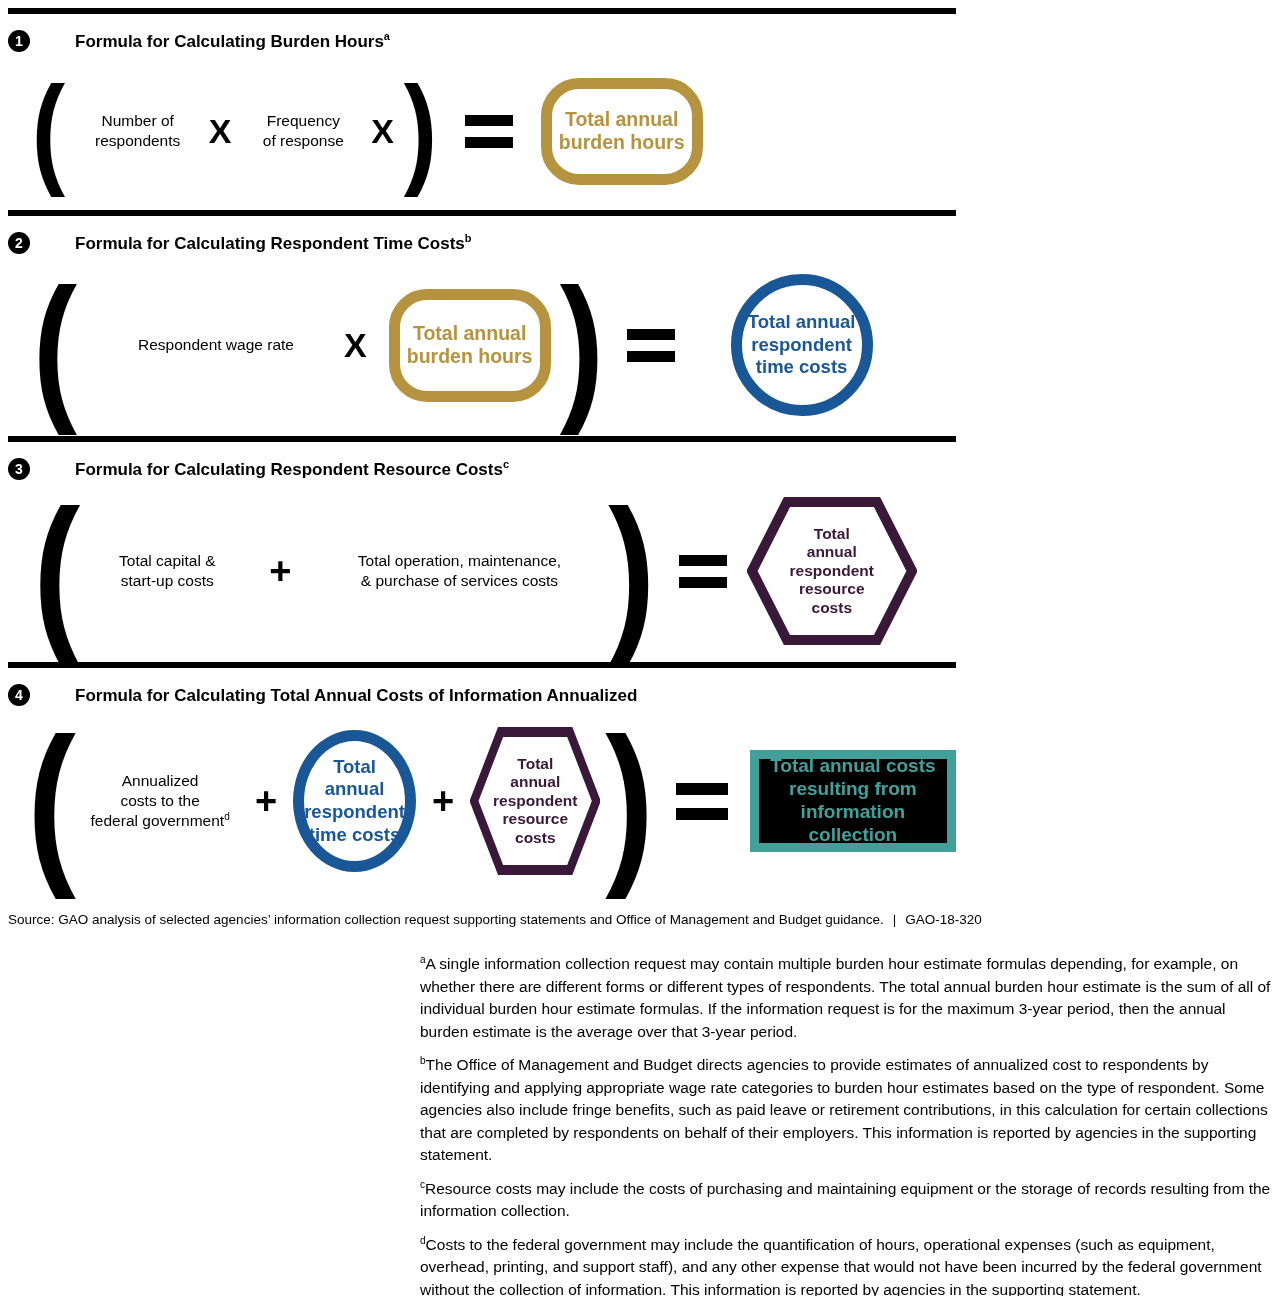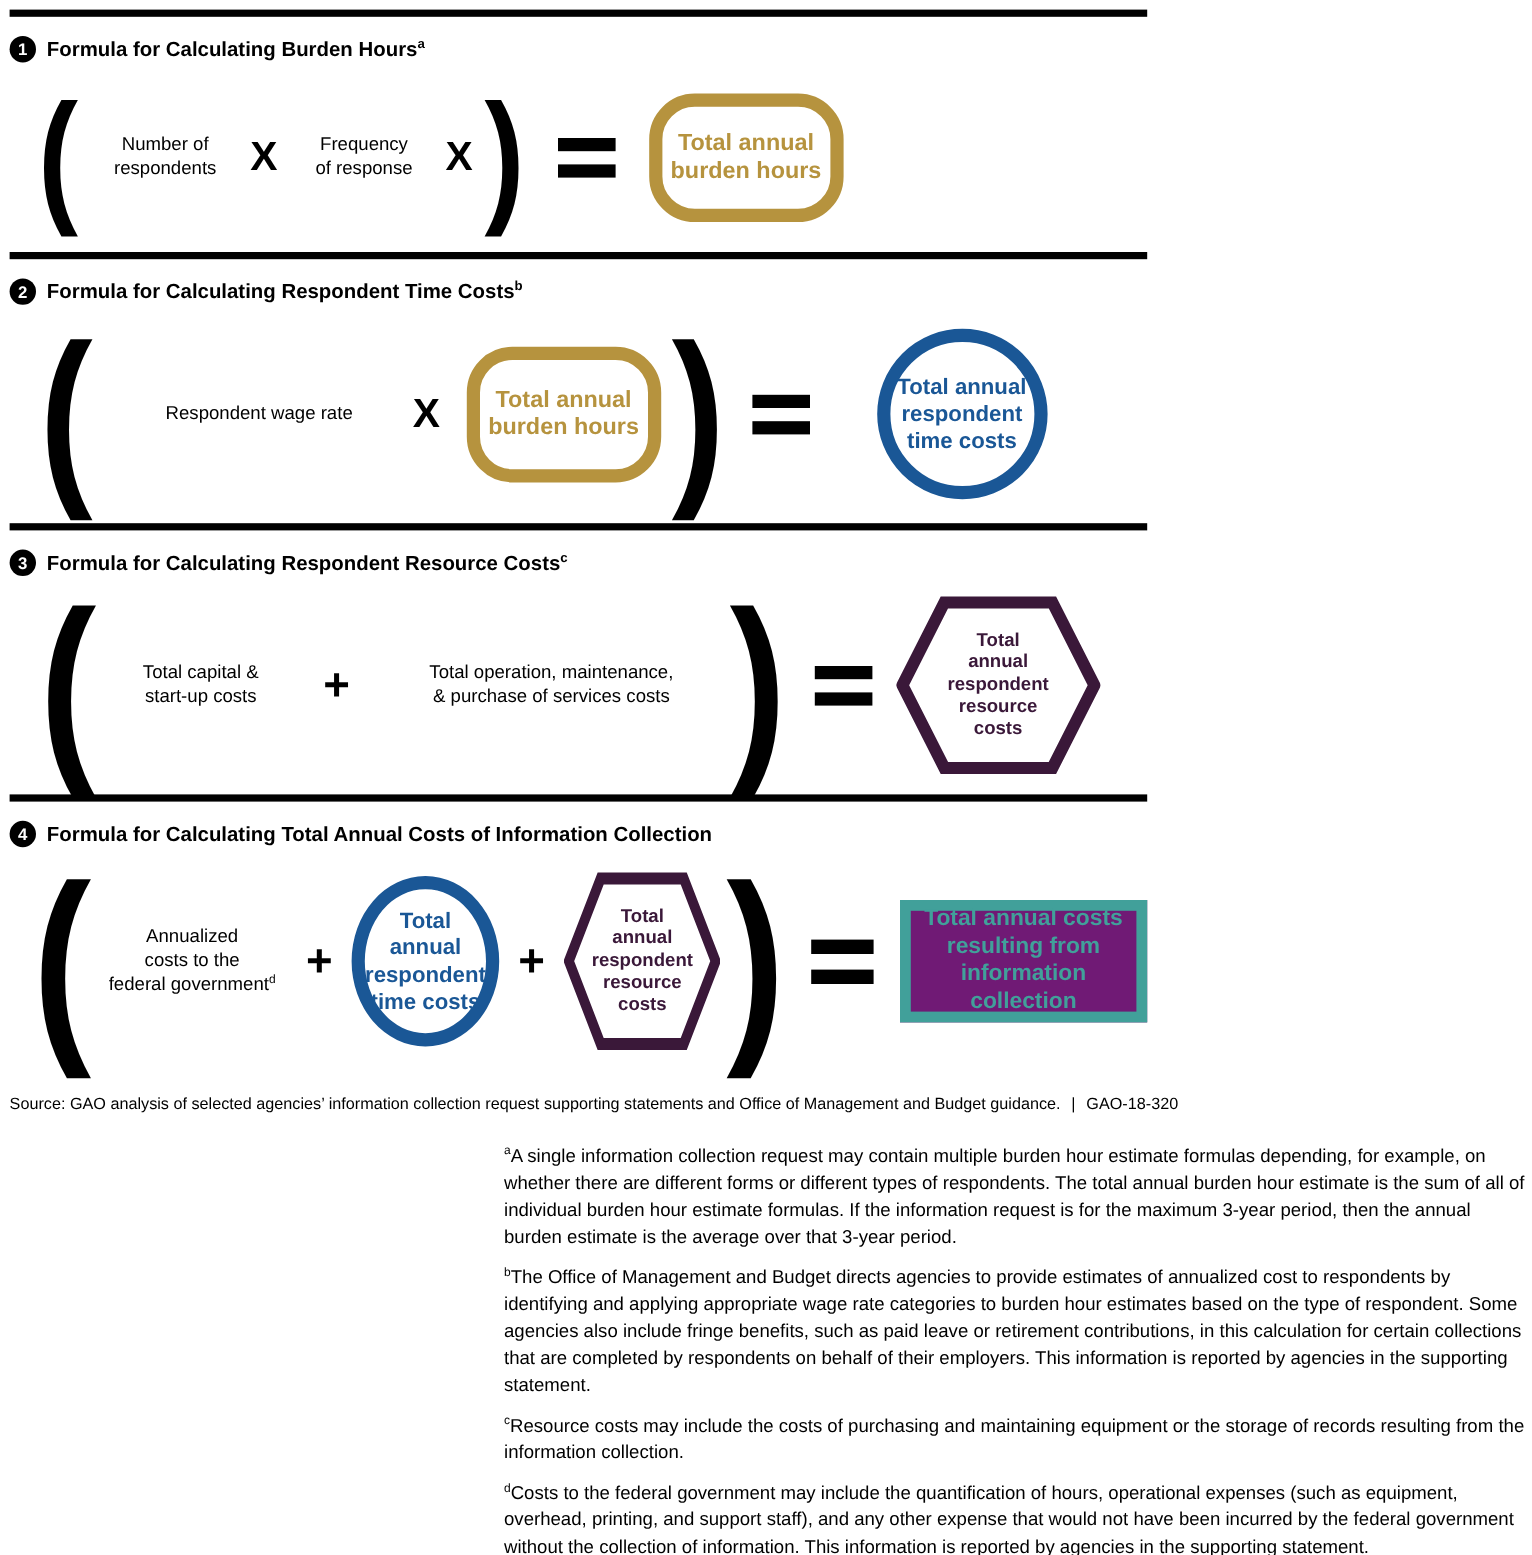--- a/index.html
+++ b/index.html
@@ -15,21 +15,21 @@
 
   .diagram { width:948px; }
   .rule { height:6px; background:#000; width:100%; }
 
   .sec-head { display:flex; align-items:center; gap:9px; margin-top:16px; }
   .numcircle {
     width:22px; height:22px; border-radius:50%; background:#000; color:#fff;
     font-weight:bold; font-size:14px; display:flex; align-items:center; justify-content:center;
     flex:0 0 22px;
   }
-  .sec-head-text { font-size:17px; font-weight:bold; }
+  .sec-head-text { font-size:17px; font-weight:bold;margin-left:36px; }
   .sec-head-text sup { font-size:11px; font-weight:bold; }
 
   .row { display:flex; align-items:center; }
   .row-1 { height:158px; }
   .row-2 { height:182px; }
   .row-3 { height:182px; }
   .row-4 { height:190px; }
 
   .paren { font-weight:bold; line-height:0.72; transform:scaleX(0.82); }
   .p1 { font-size:122px; }
@@ -66,21 +66,21 @@
   .circle-shape .shape-label { font-size:18.5px; line-height:1.22; }
 
   .hex { position:relative; display:flex; align-items:center; justify-content:center; }
   .hex svg { position:absolute; inset:0; width:100%; height:100%; }
   .hex .shape-label { position:relative; font-size:15.5px; line-height:1.2; }
   .hex-3 { width:170px; height:150px; }
   .hex-4 { width:162px; height:150px; }
 
   .tealbox {
     width:252px; height:102px;
-    display:flex; align-items:center; justify-content:center; background:#701a75;
+    display:flex; align-items:center; justify-content:center; background:#000000;
   }
   .tealbox .shape-label { font-size:19px; }
 
   
   .ml4{margin-left:4px}.ml6{margin-left:6px}.ml8{margin-left:8px}.ml10{margin-left:10px}
   .ml14{margin-left:14px}.ml16{margin-left:16px}.ml18{margin-left:18px}.ml20{margin-left:20px}
   .ml22{margin-left:22px}.ml24{margin-left:24px}.ml26{margin-left:26px}.ml28{margin-left:28px}
   .ml34{margin-left:34px}.ml56{margin-left:56px}
   .w120{width:122px}.w115{width:116px}.w172{width:172px}.w150{width:152px}.w270{width:268px}.w195{width:196px}
 
@@ -180,21 +180,21 @@
 resource
 costs</span>
         </div>
       </div>
     </div>
 
     <div>
       <div class="rule"></div>
       <div class="sec-head">
         <span class="numcircle">4</span>
-        <span class="sec-head-text"><span>Formula for Calculating Total Annual Costs of Information Collection</span><sup></sup></span>
+        <span class="sec-head-text"><span>Formula for Calculating Total Annual Costs of Information Annualized</span><sup></sup></span>
       </div>
       <div class="row row-4">
         <span class="paren p4 ml14">(</span>
         <div class="term w195"><span>Annualized
 costs to the
 federal government</span><sup>d</sup></div>
         <span class="op-plus ml16">+</span>
         <div class="circle-shape ml16" style="border:11px solid #1A5796;">
           <span class="shape-label" style="color:#1A5796;">Total annual
 respondent

